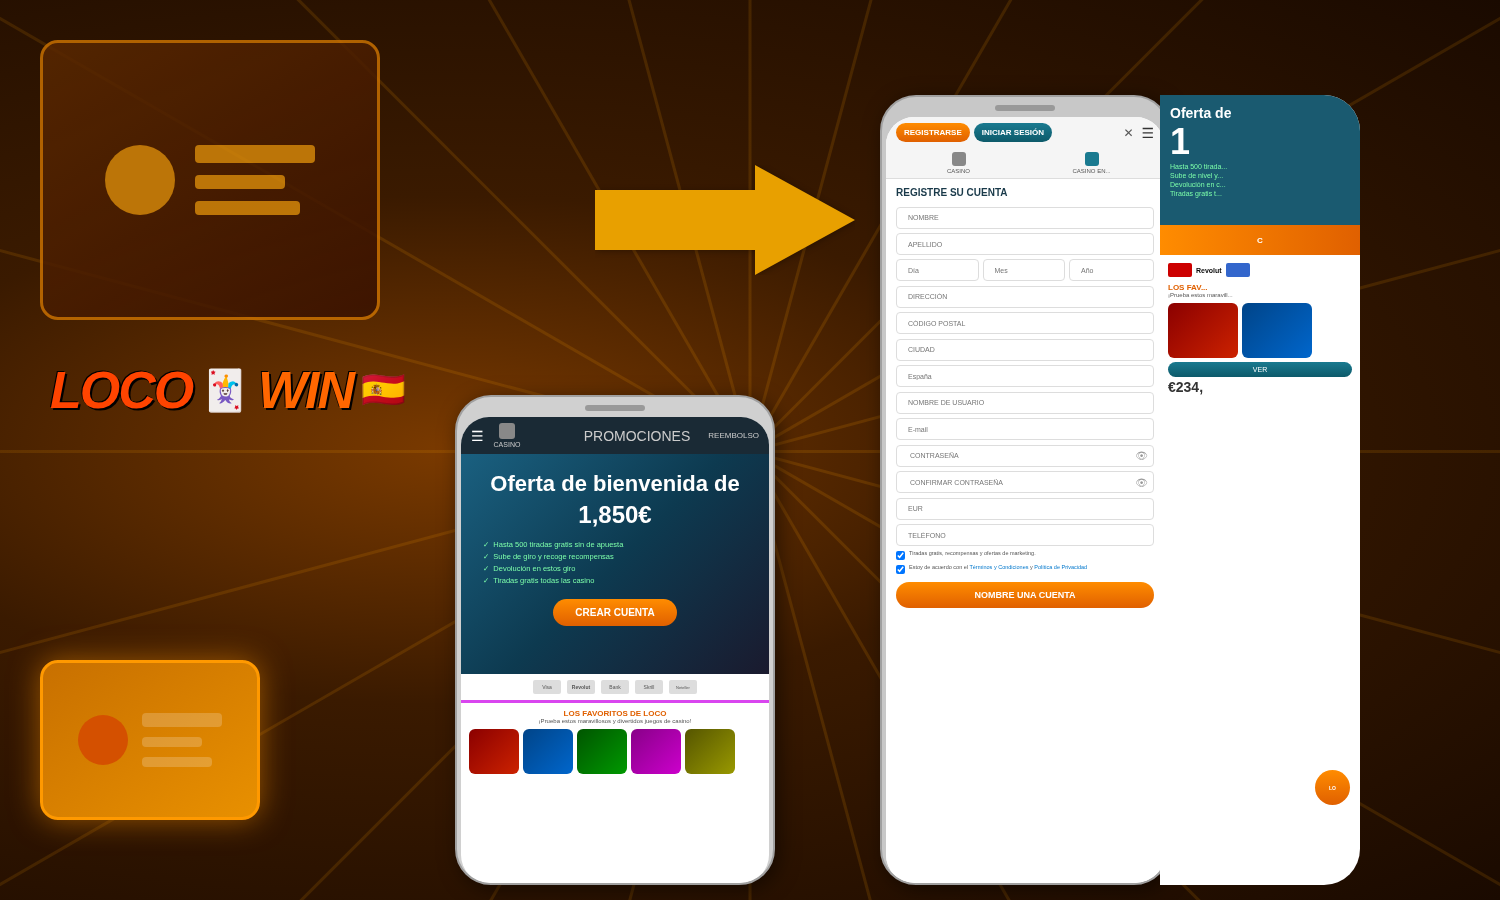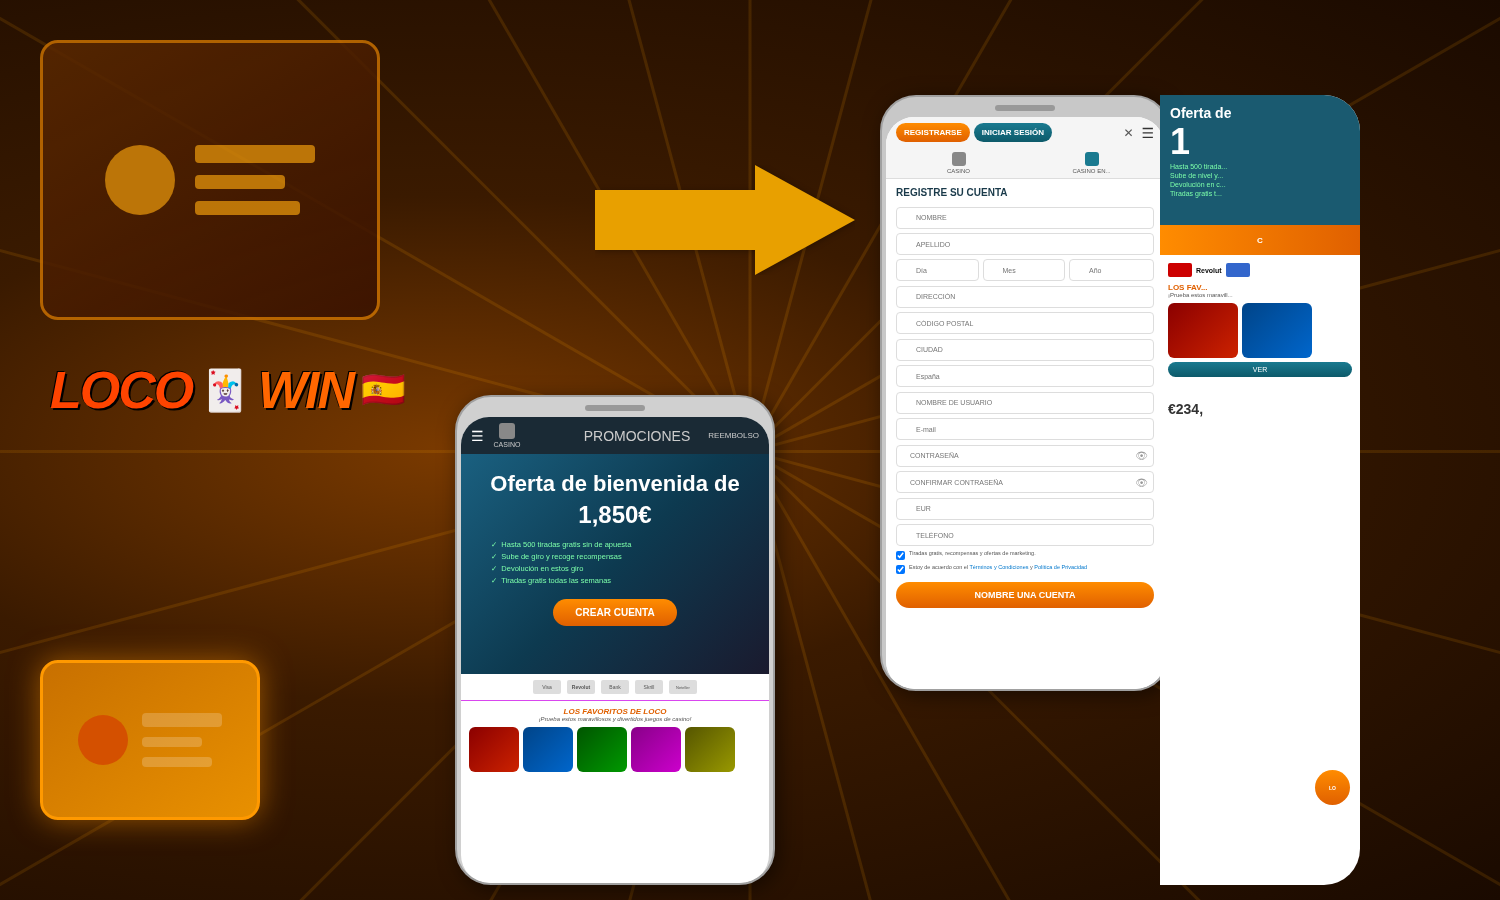--- a/index.html
+++ b/index.html
@@ -168,21 +168,21 @@
       border: 2px solid #a0a0a0;
       overflow: hidden;
       box-shadow: 4px 4px 20px rgba(0,0,0,0.5);
     }
 
     .phone-right {
       position: absolute;
       top: 95px;
       left: 880px;
       width: 290px;
-      height: 596px;
+      height: 790px;
       background: #c8c8c8;
       border-radius: 36px;
       border: 2px solid #a0a0a0;
       overflow: hidden;
       box-shadow: 4px 4px 20px rgba(0,0,0,0.5);
     }
 
     
     .phone-speaker {
       width: 60px;
@@ -224,21 +224,21 @@
 
     .nav-icon {
       width: 16px;
       height: 16px;
       background: #888;
       border-radius: 3px;
     }
 
     .left-promo {
       background: linear-gradient(135deg, #1a6080 0%, #0d3a50 50%, #1a1a2e 100%);
-      padding: 16px 20px;
+      padding: 16px 12px;
       text-align: center;
       min-height: 220px;
       position: relative;
     }
 
     .promo-title {
       color: #fff;
       font-size: 13px;
       font-weight: 800;
       line-height: 1.3;
@@ -296,22 +296,21 @@
       font-size: 5px;
       display: flex;
       align-items: center;
       justify-content: center;
       color: #555;
     }
 
     .favoritos-section {
       background: #fff;
       padding: 6px 8px;
-      border-top: 1px solid #d946ef;
-      font-style: italic;
+      border-top: 3px solid #d946ef;
     }
 
     .favoritos-title {
       font-size: 8px;
       font-weight: 800;
       color: #e06000;
       text-align: center;
     }
 
     .favoritos-sub {
@@ -401,21 +400,21 @@
       margin-bottom: 8px;
       text-transform: uppercase;
     }
 
     .form-field {
       width: 100%;
       height: 22px;
       border: 1px solid #ddd;
       border-radius: 4px;
       margin-bottom: 4px;
-      padding: 0 19px;
+      padding: 0 11px;
       font-size: 7px;
       color: #999;
       background: #fff;
     }
 
     .form-row {
       display: flex;
       gap: 4px;
       margin-bottom: 4px;
     }
@@ -731,21 +730,21 @@
         <div class="promo-list-item">
           <span class="check-mark">✓</span>
           <span>Sube de giro y recoge recompensas</span>
         </div>
         <div class="promo-list-item">
           <span class="check-mark">✓</span>
           <span>Devolución en estos giro</span>
         </div>
         <div class="promo-list-item">
           <span class="check-mark">✓</span>
-          <span>Tiradas gratis todas las semanas</span>
+          <span>Tiradas gratis todas las casino</span>
         </div>
       </div>
       <button class="crear-btn">CREAR CUENTA</button>
     </div>
 
     <div class="payment-logos">
       <div class="payment-logo">Visa</div>
       <div class="payment-logo" style="font-size:5px;font-weight:800;">Revolut</div>
       <div class="payment-logo">Bank</div>
       <div class="payment-logo">Skrill</div>
@@ -888,19 +887,19 @@
       <span class="revolut-logo">Revolut</span>
       <div style="width:24px;height:14px;background:#3366cc;border-radius:2px;"></div>
     </div>
     <div class="partial-fav-title">LOS FAV...</div>
     <div class="partial-fav-sub">¡Prueba estos maravill...</div>
     <div class="partial-games">
       <div class="partial-game" style="background:linear-gradient(135deg,#8b0000,#cc2200);"></div>
       <div class="partial-game" style="background:linear-gradient(135deg,#004488,#0066cc);"></div>
     </div>
     <div class="partial-ver-btn">VER</div>
-    <div class="partial-amount" style="margin-top:24px;">€234,</div>
+    <div class="partial-amount" style="margin-top:2px;">€234,</div>
   </div>
 
   <div class="orange-circle">
     <span style="font-size:5px;">LO</span>
   </div>
 </div>
 
 </body></html>

